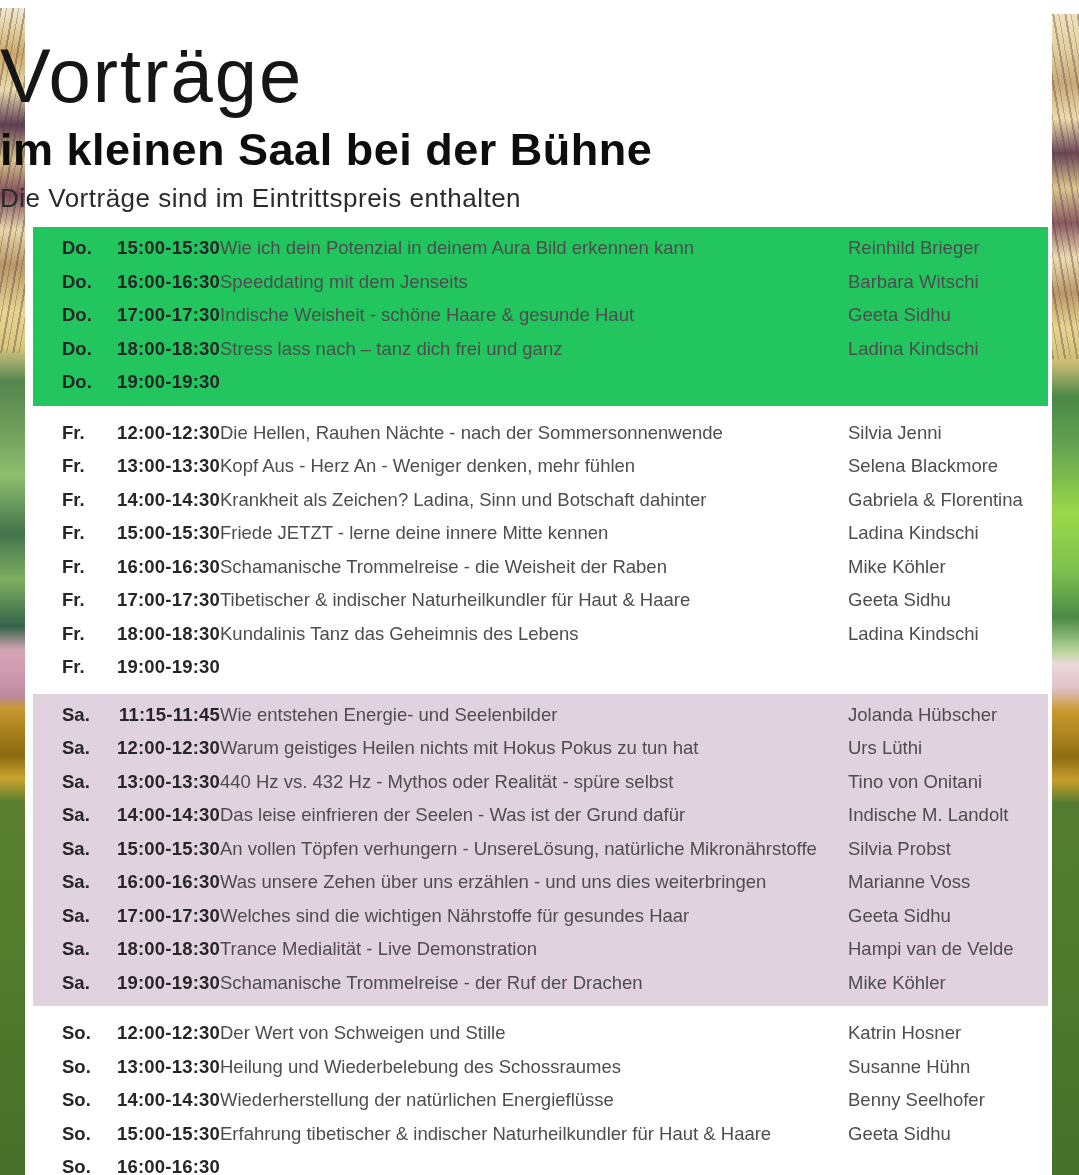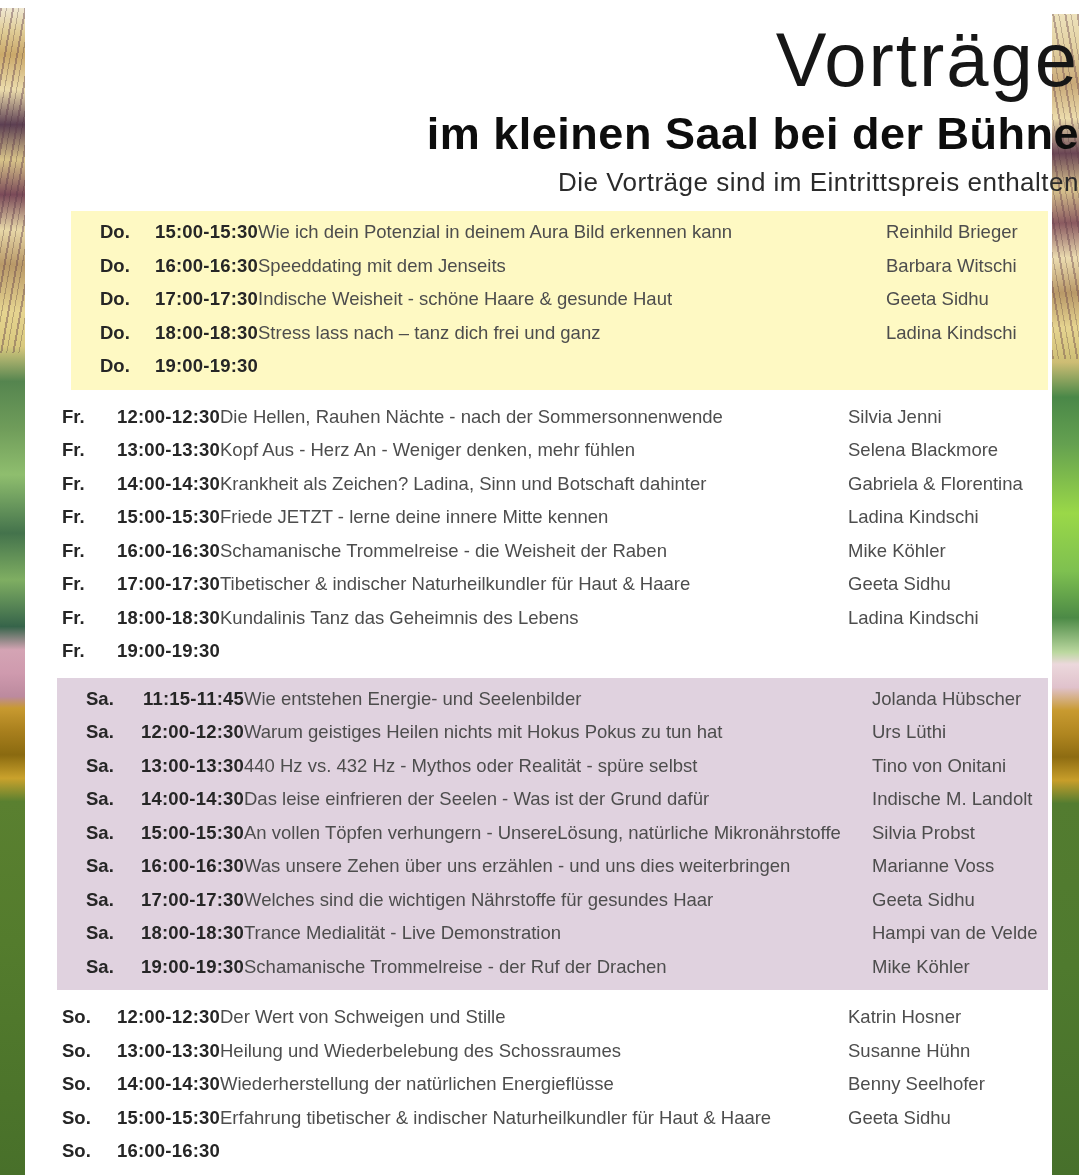--- a/index.html
+++ b/index.html
@@ -44,21 +44,21 @@
       #537c30 68%, #4f7a2e 82%, #47702b 100%);
   }
   .strip-right::before {
     content: ""; position: absolute; left: 0; right: 0; top: 0; height: 345px;
     background: repeating-linear-gradient(80deg,
       rgba(96,60,72,0.38) 0 2px, rgba(0,0,0,0) 2px 6px,
       rgba(70,46,54,0.26) 6px 7px, rgba(0,0,0,0) 7px 12px);
   }
 
   
-  .header { position: relative; z-index: 1; text-align: right; padding-top: 20px; }
+  .header { position: relative; z-index: 1; text-align: left; padding-top: 36px; }
   .title {
     margin: 0; font-size: 76px; font-weight: 400; line-height: 1.05;
     color: #161616; letter-spacing: 2px;
   }
   .subtitle {
     margin: 8px 0 0; font-size: 45px; font-weight: 700; line-height: 1.15;
     color: #0d0d0d; letter-spacing: 0.5px;
   }
   .note {
     margin: 8px 0 0; font-size: 26px; font-weight: 400; line-height: 1.15;
@@ -87,21 +87,21 @@
   <div class="strip strip-left"></div>
   <div class="strip strip-right"></div>
 
   <div class="header">
     <h1 class="title">Vorträge</h1>
     <h2 class="subtitle">im kleinen Saal bei der Bühne</h2>
     <p class="note">Die Vorträge sind im Eintrittspreis enthalten</p>
   </div>
 
   <div class="schedule">
-      <div class="section highlighted" style="background: #fef9c3; margin-left: 38px;">
+      <div class="section highlighted" style="background: #22c55e;">
     <div>
           <div class="row">
     <span class="cell cell-day">Do.</span>
     <span class="cell cell-time">15:00-15:30</span>
     <span class="cell cell-title"><span class="fit">Wie ich dein Potenzial in deinem Aura Bild erkennen kann</span></span>
     <span class="cell cell-speaker"><span class="fit">Reinhild Brieger</span></span>
   </div>
           <div class="row">
     <span class="cell cell-day">Do.</span>
     <span class="cell cell-time">16:00-16:30</span>
@@ -173,21 +173,21 @@
     <span class="cell cell-speaker"><span class="fit">Ladina Kindschi</span></span>
   </div>
           <div class="row">
     <span class="cell cell-day">Fr.</span>
     <span class="cell cell-time">19:00-19:30</span>
     <span class="cell cell-title"><span class="fit"></span></span>
     <span class="cell cell-speaker"><span class="fit"></span></span>
   </div>
         </div>
   </div>
-      <div class="section highlighted" style="background: rgb(224, 210, 223); margin-left: 24px;">
+      <div class="section highlighted" style="background: rgb(224, 210, 223);">
     <div>
           <div class="row">
     <span class="cell cell-day">Sa.</span>
     <span class="cell cell-time">11:15-11:45</span>
     <span class="cell cell-title"><span class="fit">Wie entstehen Energie- und Seelenbilder</span></span>
     <span class="cell cell-speaker"><span class="fit">Jolanda Hübscher</span></span>
   </div>
           <div class="row">
     <span class="cell cell-day">Sa.</span>
     <span class="cell cell-time">12:00-12:30</span>

